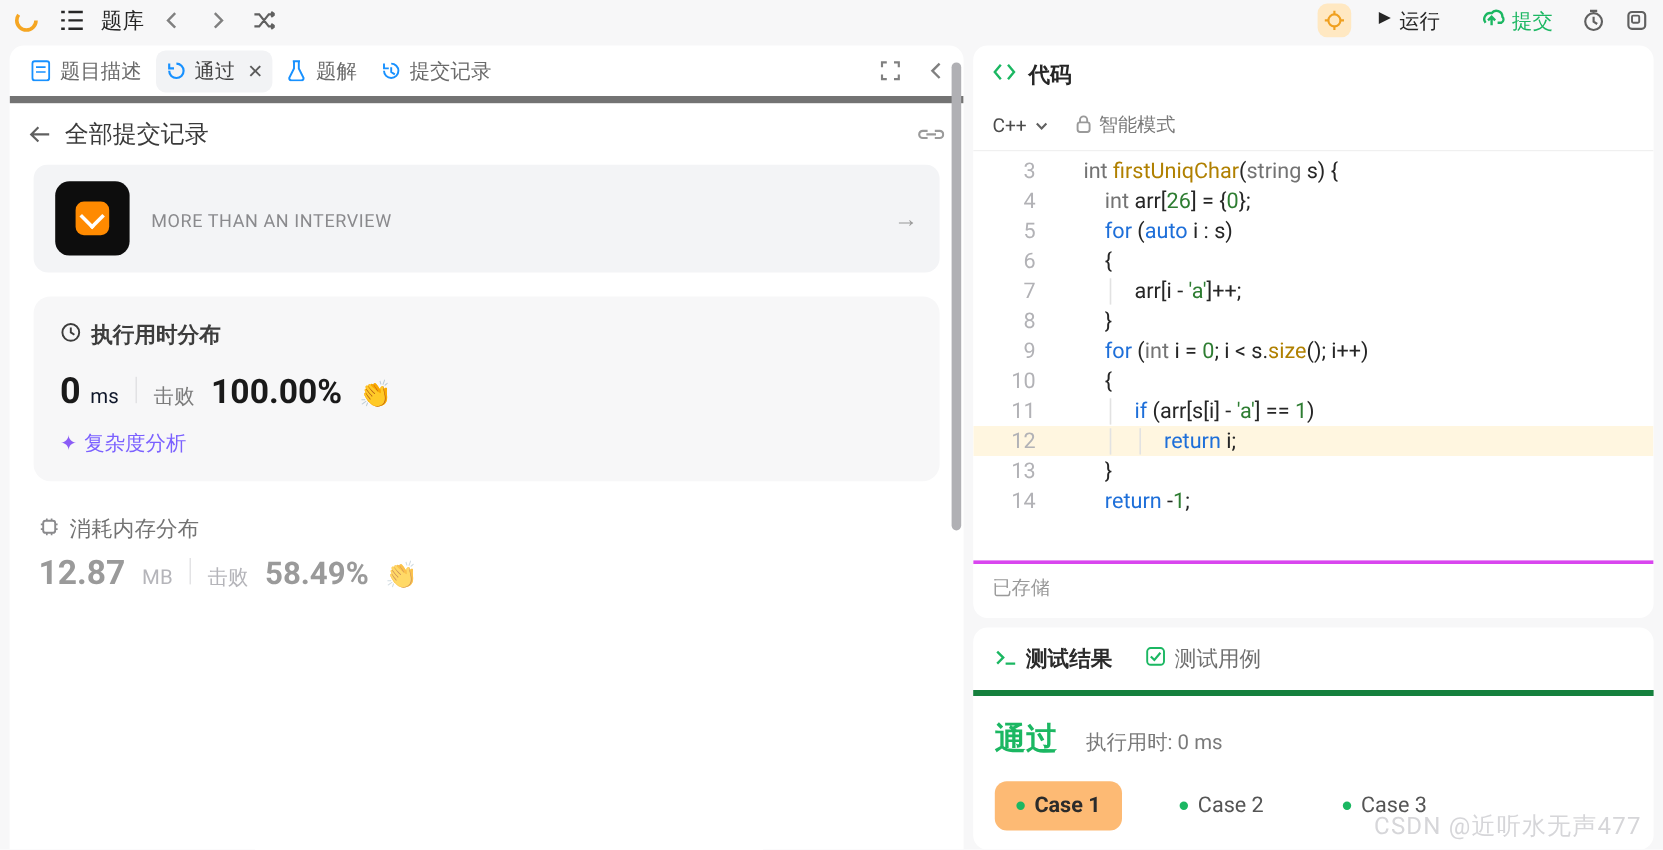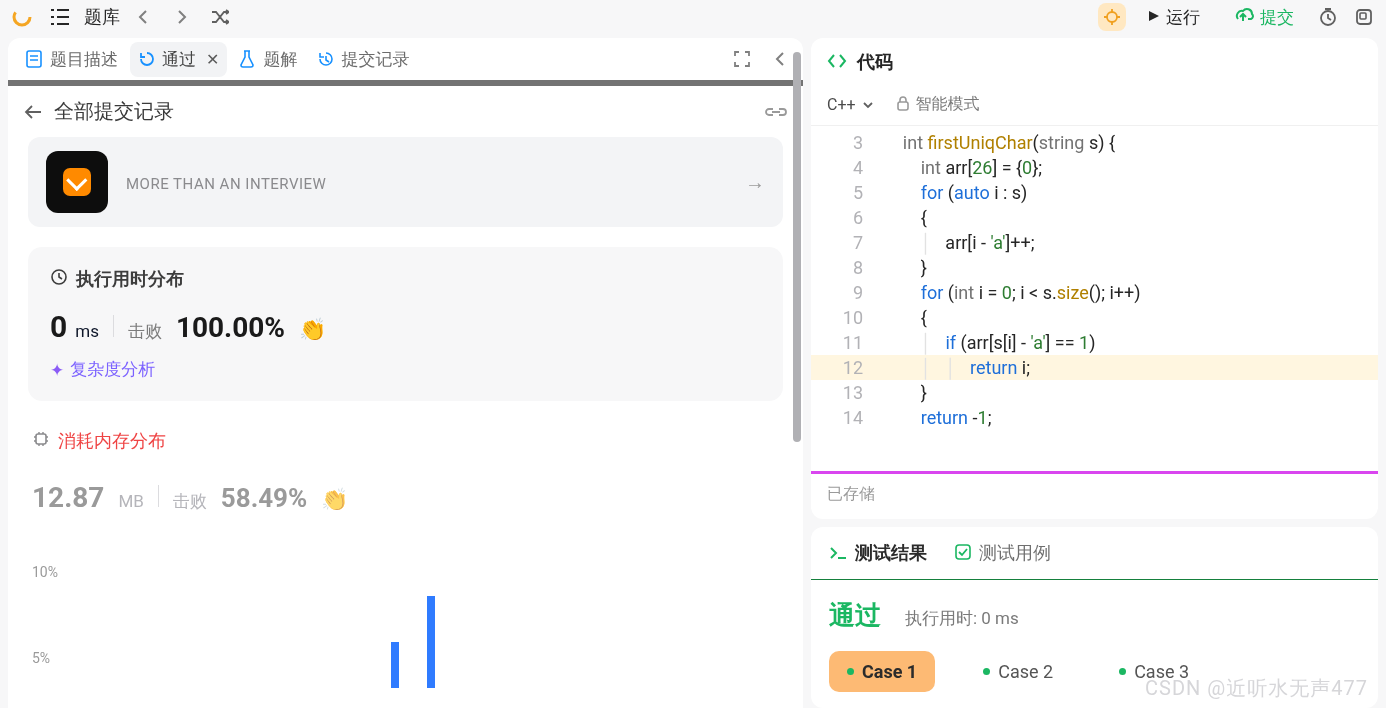--- a/index.html
+++ b/index.html
@@ -53,21 +53,21 @@
   .big0 { font-size:30px; font-weight:700; color:#1a1a1a; }
   .unit { font-size:17px; color:#0f172a; margin-left:-6px; }
   .vsep { width:1px; height:22px; background:#dcdcdf; }
   .lbl-sub { font-size:17px; color:#7c7c7c; }
   .big-pct { font-size:28px; font-weight:700; color:#1a1a1a; }
   .clap { color:#1bb762; font-size:22px; }
   .complexity { margin-top:14px; display:flex; align-items:center; gap:6px; color:#7b61ff; font-size:17px;}
   .spark { color:#8b5cf6; }
 
   .mem-block { margin-top:28px; padding:0 4px;}
-  .mem-h { display:flex; gap:8px; color:#ef4444; font-size:18px; align-items:center; margin-bottom:28px;}
+  .mem-h { display:flex; gap:8px; color:#737373; font-size:18px; align-items:center; margin-bottom:8px;}
   .mem-line { display:flex; align-items:baseline; gap:14px; }
   .mem-v { font-size:28px; font-weight:700; color:#9a9a9a; }
   .mem-u { font-size:17px; color:#b5b5ba; }
   .mem-pct { font-size:26px; font-weight:700; color:#9a9a9a;}
 
   .chart-box { margin-top:34px; position:relative; height:140px; padding-left:30px;}
   .ylabel { position:absolute; left:0; font-size:14px; color:#9a9a9a; transform:translateY(-50%);}
   .bars { position:absolute; left:48%; bottom:0; display:flex; gap:28px; align-items:flex-end; height:100px;}
   .bar { width:8px; background:#2f7bff; }
 
@@ -87,21 +87,21 @@
   .kw { color:#1e6fd9; }
   .ty { color:#737373; }
   .nm { color:#b08000; }
   .num { color:#2e7d32; }
   .str { color:#2e7d32; }
   .ind-guide { color:#e2e2e2; }
 
   .save-row { padding:10px 16px 14px 16px; color:#9a9a9a; font-size:16px; border-top:3px solid #d946ef;}
 
   .test-sec { background:#fff; border-radius:12px; margin-top:8px; padding:0 0 10px 0;}
-  .test-tabs { display:flex; gap:28px; padding:14px 18px; border-bottom:1px solid #15803d;}
+  .test-tabs { display:flex; gap:28px; padding:14px 18px; border-bottom:5px solid #15803d;}
   .ttab { display:flex; align-items:center; gap:8px; font-size:18px; color:#6f6f6f; }
   .ttab.active { color:#2b2b2b; font-weight:600;}
   .ttab.active .tico2 { color:#1bb762; }
   .ttab .tico2 { color:#1bb762; }
   .ttab.muted .tico2 { color:#9aa0a6; }
 
   .pass-row { padding:18px 18px 12px 18px; display:flex; align-items:baseline; gap:24px;}
   .pass-lbl { font-size:26px; color:#1bb762; font-weight:600; }
   .pass-sub { font-size:17px; color:#7a7a7a; }
 
@@ -278,28 +278,20 @@
           </div>
           <div class="mem-line">
             <span class="mem-v">12.87</span>
             <span class="mem-u">MB</span>
             <div class="vsep"></div>
             <span class="lbl-sub" style="color:#b5b5ba">击败</span>
             <span class="mem-pct">58.49%</span>
             <span class="clap" style="opacity:.7">👏</span>
           </div>
 
-          <div class="chart-box">
-            <div class="ylabel" style="top:24px">10%</div>
-            <div class="ylabel" style="top:110px">5%</div>
-            <div class="bars">
-              <div class="bar" style="height:46px"></div>
-              <div class="bar" style="height:92px"></div>
-            </div>
-          </div>
         </div>
       </div>
       <div class="scroll-thumb" style="top:14px; height:390px"></div>
     </div>
 
     <div class="right-pane">
       <div class="code-sec">
         <div class="code-hdr">
           <span class="hico"><svg width="20" height="16">
                 <path d="M7 2L2 8l5 6M13 2l5 6-5 6" fill="none" stroke="#1bb762" stroke-width="2"></path>

